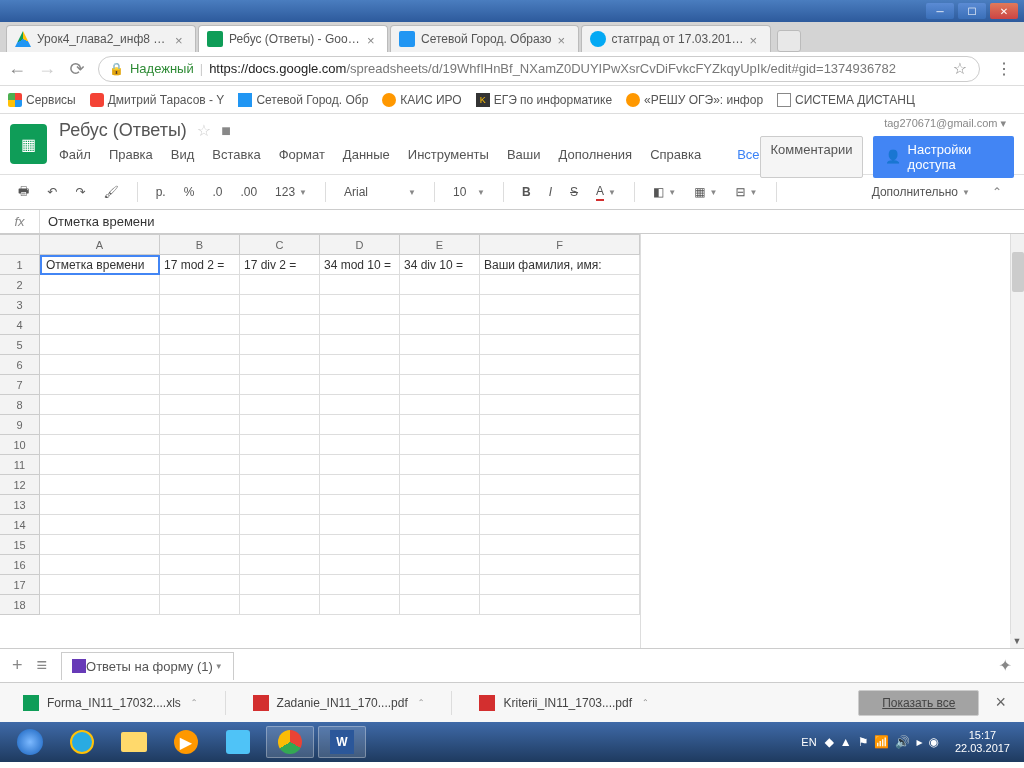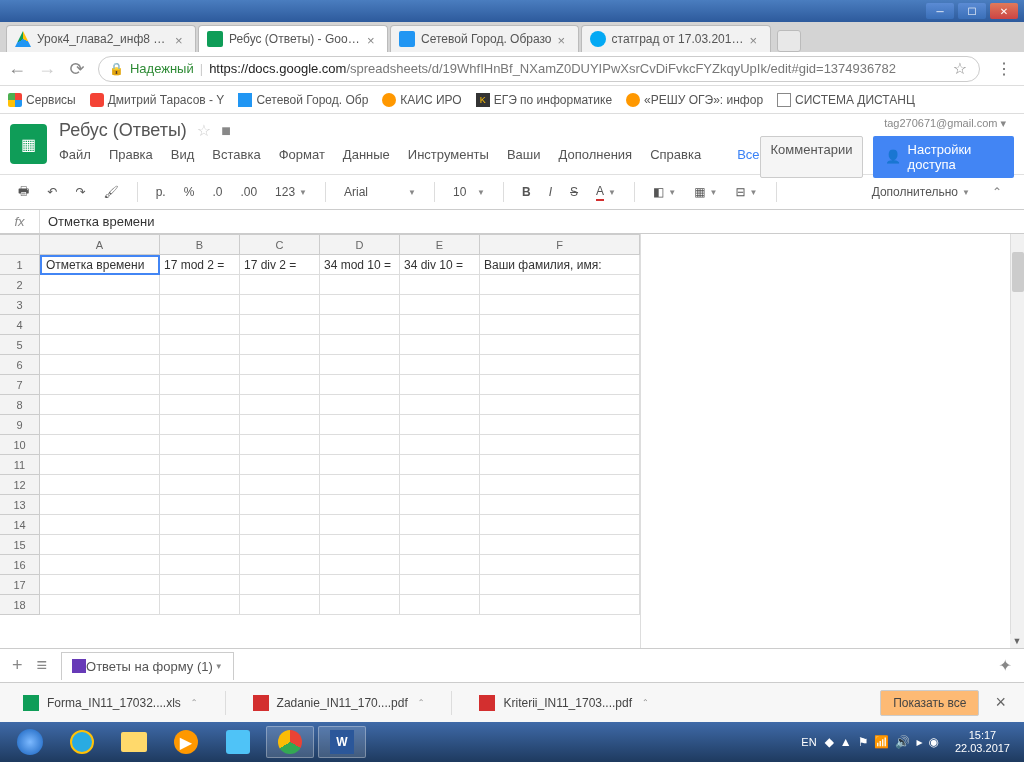--- a/index.html
+++ b/index.html
@@ -86,21 +86,21 @@
 .sheet-tab-btn { font-size: 18px; color: #888; cursor: pointer; }
 .sheet-tab-active { border: 1px solid #ccc; border-bottom: none; padding: 6px 10px; border-radius: 0; display: flex; align-items: center; gap: 0; background: #fff; }
 .sheet-tab-active .icon { width:14px; height:14px; background:#673ab7; }
 .sheet-gear { margin-left: auto; color: #888; font-size: 16px; }
 
 
 .dl-bar { height: 40px; border-top: 1px solid #ccc; background: #f7f7f7; display: flex; align-items: center; padding: 0 12px; gap: 10px; font-size: 12px; color: #444; }
 .dl-item { display: flex; align-items: center; gap: 8px; padding: 4px 10px; border: 1px solid transparent; border-radius: 2px; }
 .dl-icon { width: 16px; height: 16px; }
 .dl-sep { width: 1px; height: 24px; background: #ddd; margin: 0 6px; }
-.dl-show-all { margin-left: auto; border: 1px solid #ccc; padding: 5px 12px; background: #fdba74; border-radius: 2px; }
+.dl-show-all { margin-left: auto; border: 1px solid #ccc; padding: 5px 23px; background: #a3a3a3; border-radius: 2px; text-decoration: underline; }
 .dl-close { font-size: 18px; color: #666; padding: 0 6px; }
 
 
 .taskbar { height: 40px; background: linear-gradient(#3f6aa8,#1e3a5f); display: flex; align-items: center; padding: 0 6px; gap: 4px; }
 .tb-app { width: 48px; height: 32px; border-radius: 2px; display:flex;align-items:center;justify-content:center; }
 .tb-app.running { background: rgba(255,255,255,0.15); border: 1px solid rgba(255,255,255,0.3); }
 .tray { margin-left: auto; display: flex; align-items: center; gap: 8px; color: #fff; font-size: 11px; }
 .tray-clock { text-align: center; line-height: 1.2; padding: 0 8px; }
 .tray-icons { display: flex; gap: 6px; font-size: 12px; }
 </style>

